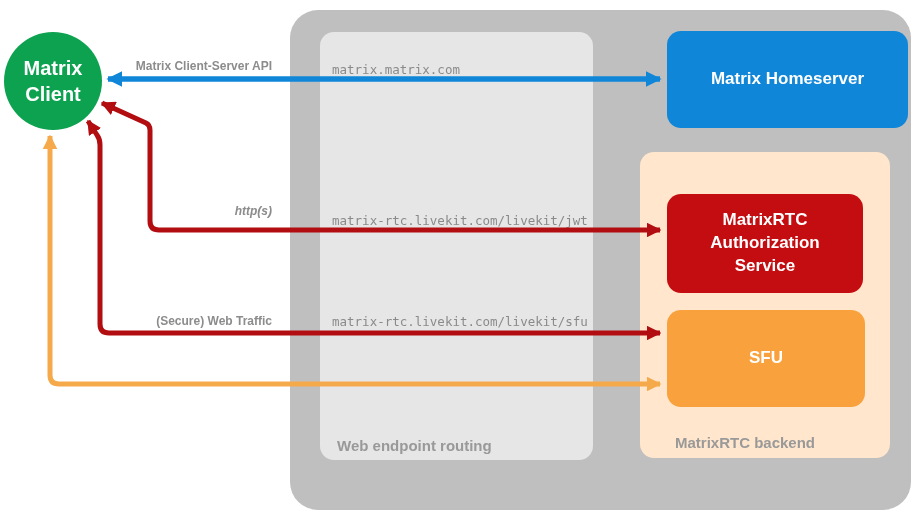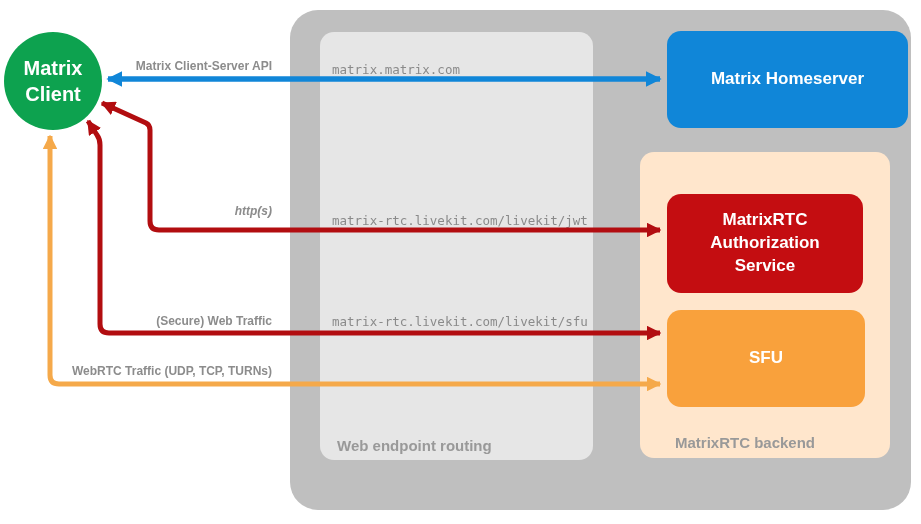--- a/index.html
+++ b/index.html
@@ -104,21 +104,20 @@
     <path d="M 102 103 L 146 123 Q 150 125 150 130 L 150 221 Q 150 230 159 230 L 660 230" fill="none" stroke="#B20D10" stroke-width="5" stroke-linejoin="round" marker-start="url(#ah-red)" marker-end="url(#ah-red)"></path>
 
     <path d="M 88 121 L 97 135 Q 100 139 100 145 L 100 324 Q 100 333 109 333 L 660 333" fill="none" stroke="#B20D10" stroke-width="5" stroke-linejoin="round" marker-start="url(#ah-red)" marker-end="url(#ah-red)"></path>
 
     <path d="M 50 136 L 50 375 Q 50 384 59 384 L 660 384" fill="none" stroke="#F5A94A" stroke-width="5" stroke-linejoin="round" marker-start="url(#ah-orange)" marker-end="url(#ah-orange)"></path>
   </svg>
 
   <div class="abs arrow-label lbl-api">Matrix Client-Server API</div>
   <div class="abs arrow-label lbl-https">http(s)</div>
   <div class="abs arrow-label lbl-ws">(Secure) Web Traffic</div>
-  <div class="abs arrow-label lbl-webrtc">WebRTC Traffic (UDP, TCP, TURNs)</div>
 
   <div class="abs client-circle">
     <span>Matrix</span>
     <span>Client</span>
   </div>
 
   <div class="abs node node-homeserver">
     <span>Matrix Homeserver</span>
   </div>
 

